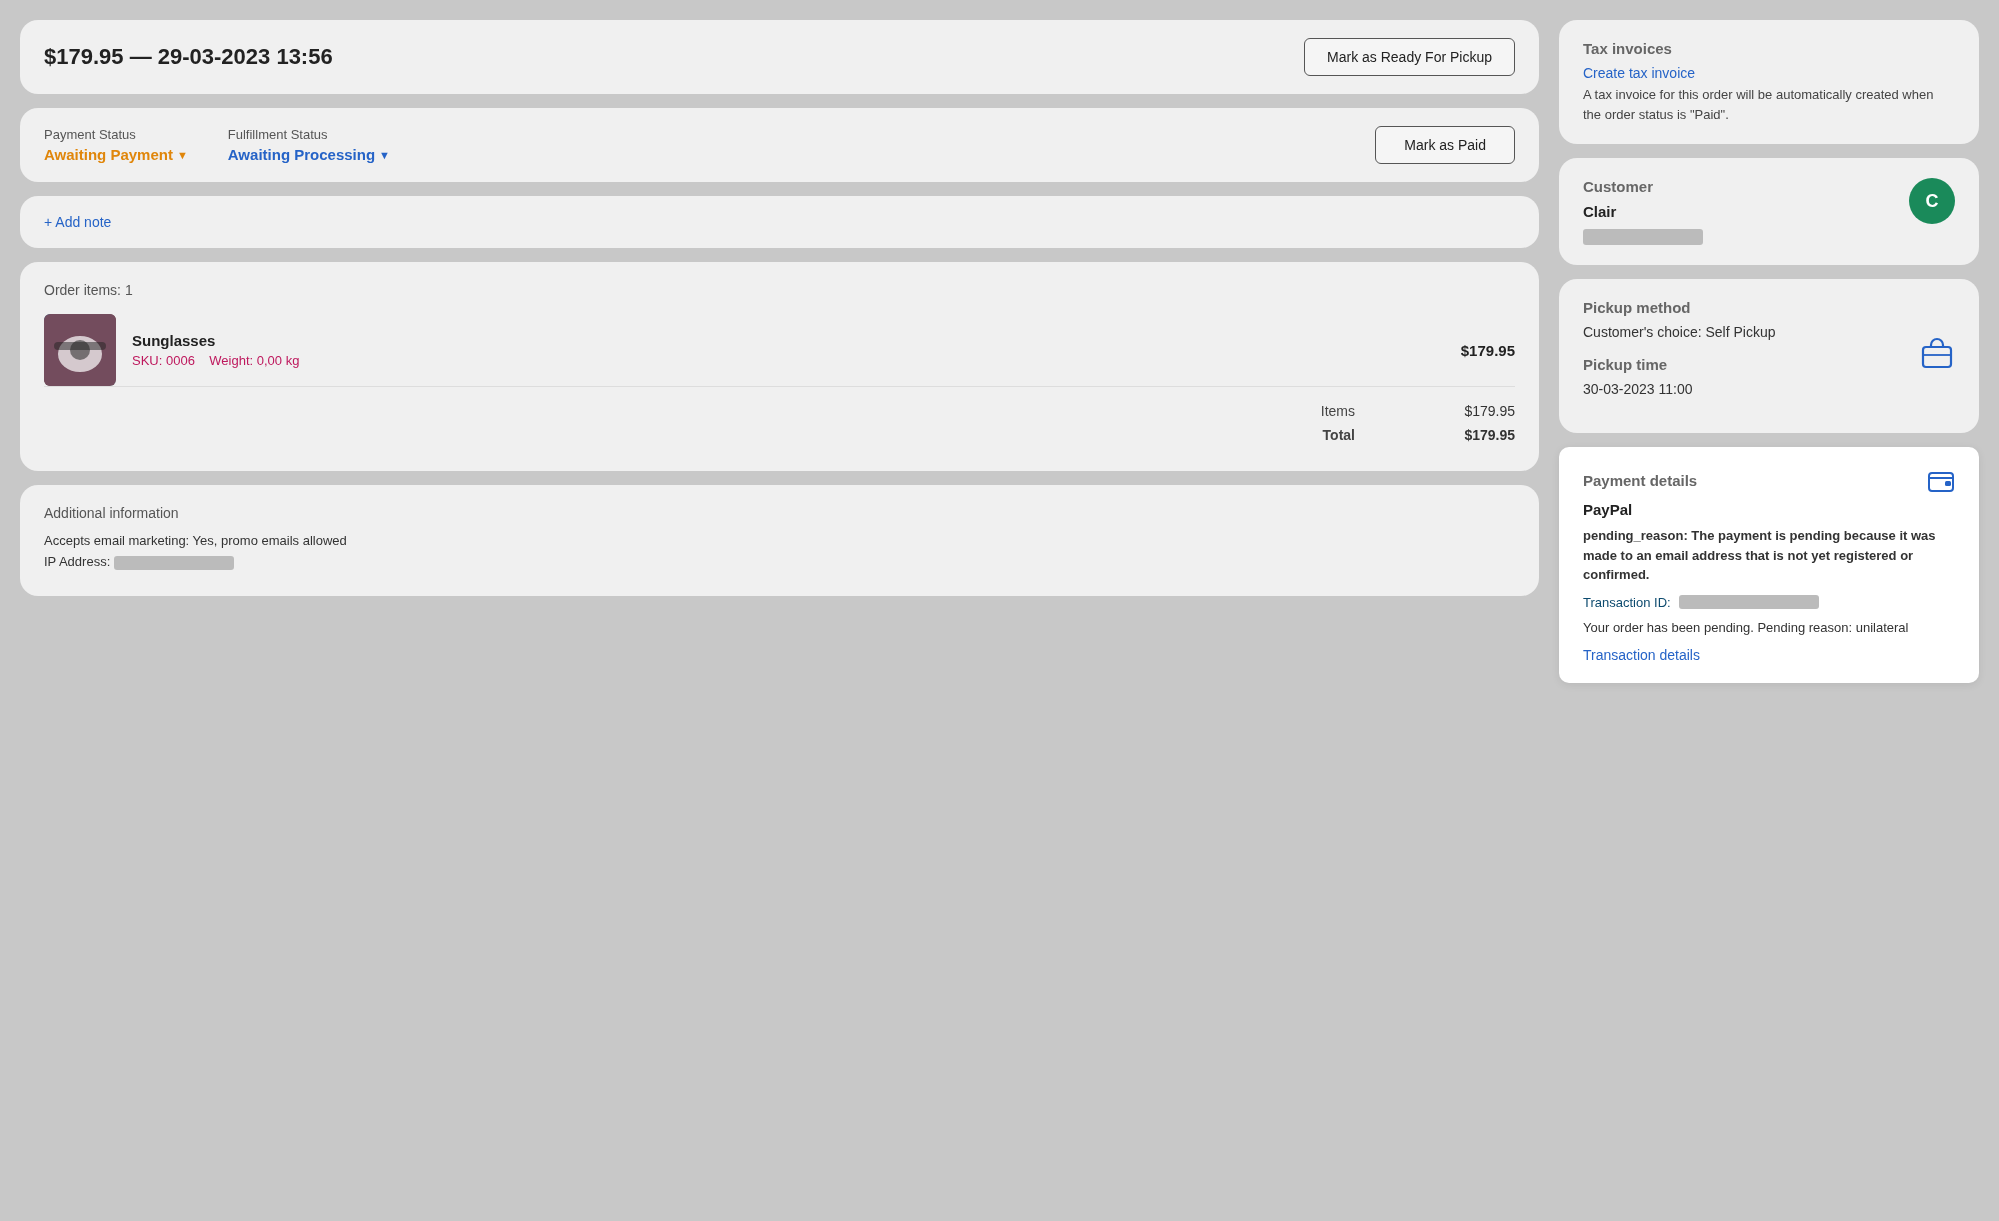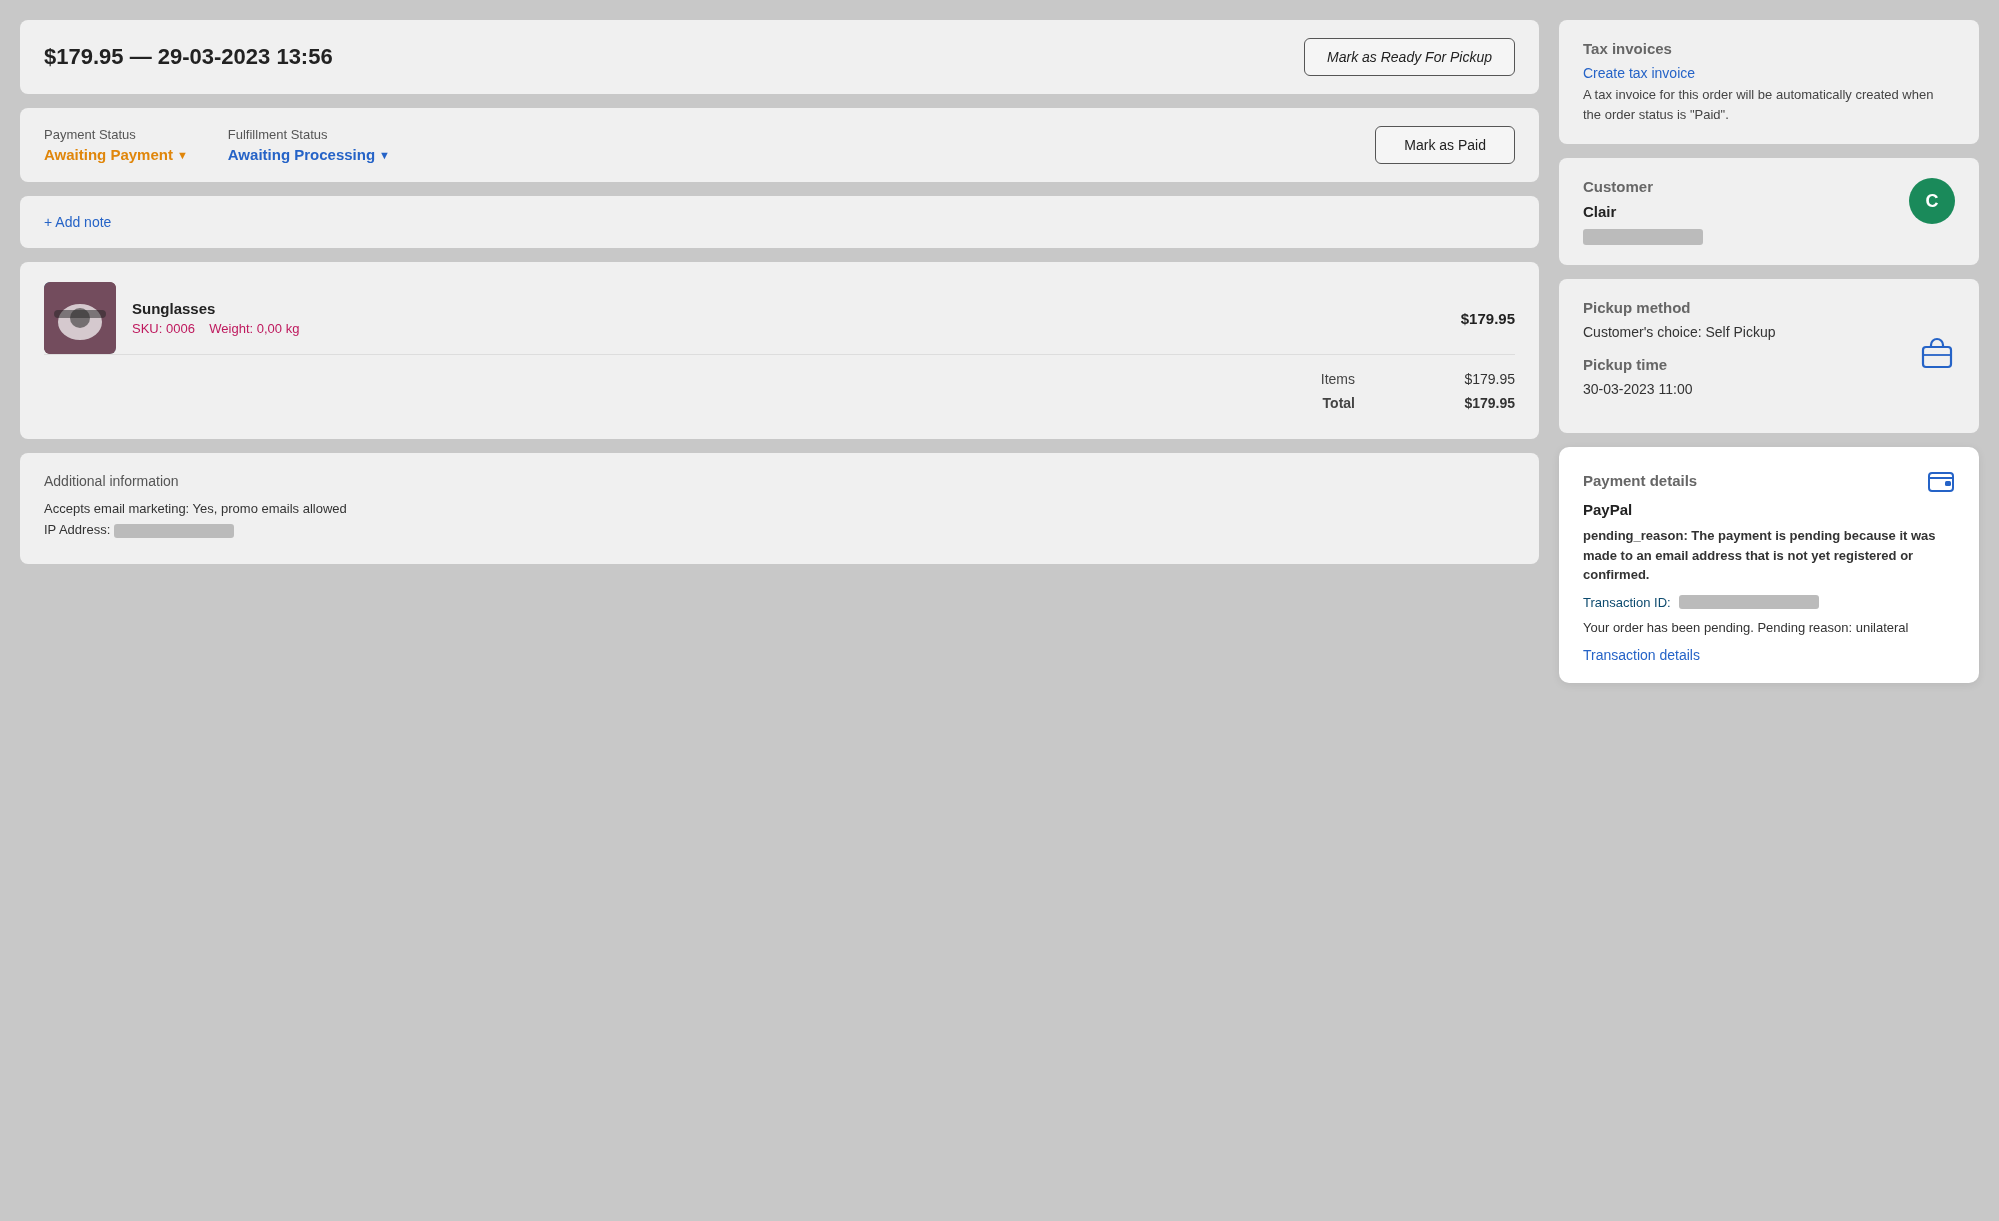--- a/index.html
+++ b/index.html
@@ -24,21 +24,21 @@
       gap: 14px;
     }
     .side-col {
       width: 420px;
       display: flex;
       flex-direction: column;
       gap: 14px;
     }
     .card {
       background: #f0f0f0;
-      border-radius: 8px;
+      border-radius: 18px;
       padding: 20px 24px;
     }
     .card-white {
       background: #fff;
       border-radius: 10px;
       padding: 20px 24px;
       box-shadow: 0 2px 8px rgba(0,0,0,0.08);
     }
     
     .header-card {
@@ -54,21 +54,20 @@
     }
     .btn-outline {
       border: 1.5px solid #555;
       background: #f5f5f5;
       border-radius: 6px;
       padding: 10px 22px;
       font-size: 14px;
       font-weight: 500;
       cursor: pointer;
       color: #222;
-      font-style: italic;
     }
     
     .status-card {
       display: flex;
       align-items: center;
       gap: 40px;
       padding: 18px 24px;
     }
     .status-group label {
       font-size: 13px;
@@ -261,20 +260,21 @@
         </div>
       </div>
       <button class="btn-mark-paid">Mark as Paid</button>
     </div>
 
     <div class="card" style="padding: 18px 24px;">
       <span class="add-note">+ Add note</span>
     </div>
 
     <div class="card">
+      <div class="order-items-title">Order items: 1</div>
       <div class="item-row">
         <div class="item-img">
           <div class="item-img-inner">
 
             <svg width="72" height="72" viewBox="0 0 72 72" xmlns="http://www.w3.org/2000/svg">
               <rect width="72" height="72" rx="6" fill="#5a7fa0"></rect>
               <rect width="72" height="72" rx="6" fill="#8b1a1a" opacity="0.5"></rect>
               <ellipse cx="36" cy="40" rx="22" ry="18" fill="#fff" opacity="0.7"></ellipse>
               <circle cx="36" cy="36" r="10" fill="#333" opacity="0.6"></circle>
               <rect x="10" y="28" width="52" height="8" rx="4" fill="#222" opacity="0.5"></rect>

